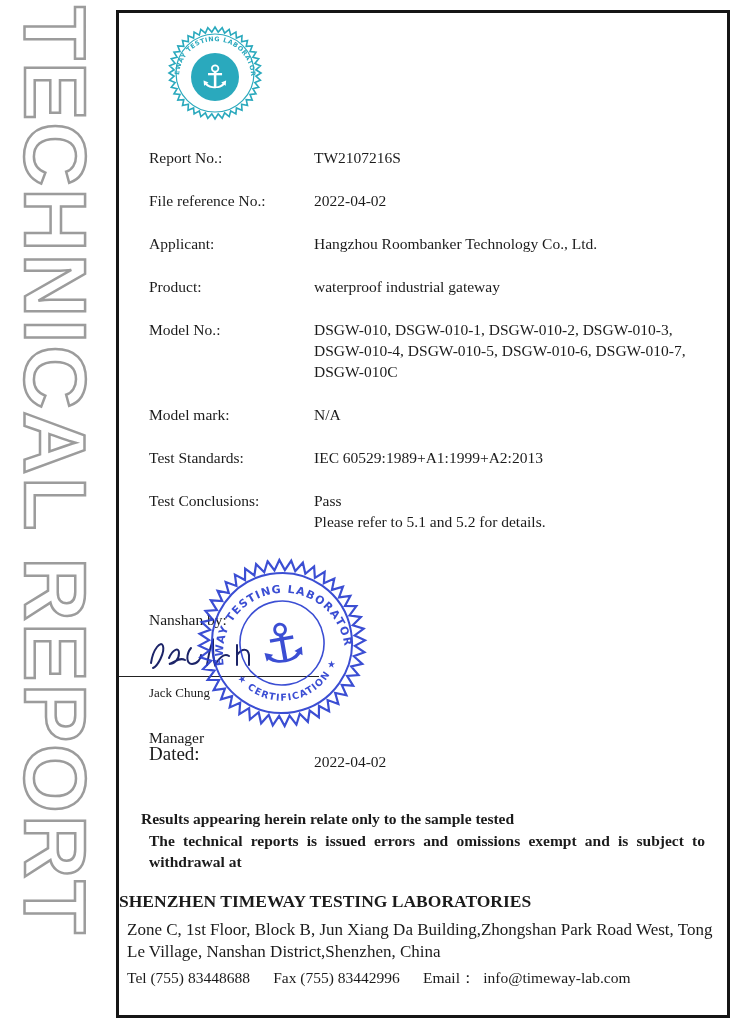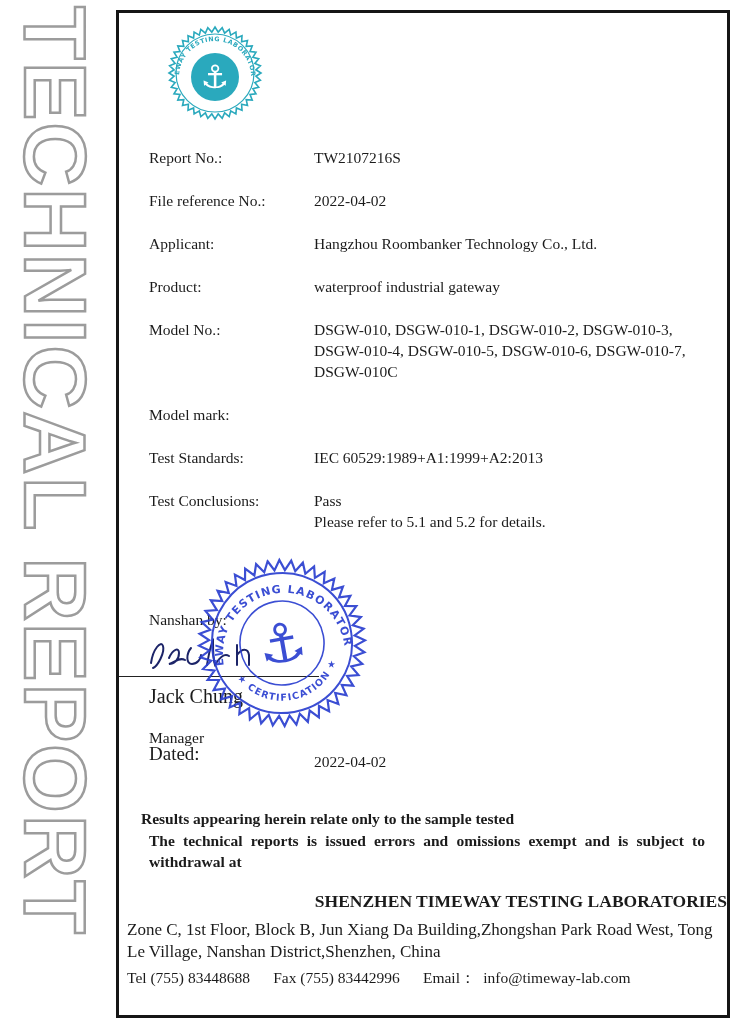--- a/index.html
+++ b/index.html
@@ -39,28 +39,28 @@
     background: #fff;
   }
   .logo { position: absolute; left: 48px; top: 12px; width: 96px; height: 96px; }
   .fields { position: absolute; left: 30px; top: 134px; width: 562px; }
   .field-row { display: flex; margin-bottom: 22px; font-size: 15.5px; line-height: 21px; }
   .field-label { width: 165px; flex: 0 0 165px; }
   .field-value { flex: 1; white-space: pre-line; }
   .approved-by    { position: absolute; left: 30px;  top: 598px; font-size: 15.5px; }
   .signature      { position: absolute; left: 26px;  top: 622px; }
   .sig-rule       { position: absolute; left: 0;     top: 663px; width: 200px; border-top: 1.5px solid #222; }
-  .approver-name  { position: absolute; left: 30px;  top: 672px; font-size: 20px; }
+  .approver-name  { position: absolute; left: 30px;  top: 672px; font-size: 13px; }
   .approver-title { position: absolute; left: 30px;  top: 716px; font-size: 15.5px; }
   .date-value     { position: absolute; left: 195px; top: 740px; font-size: 15.5px; }
   .dated-label    { position: absolute; left: 30px;  top: 730px; font-size: 19px; font-family: Liberation Serif, serif; }
   .stamp { position: absolute; left: 78px; top: 545px; width: 170px; height: 170px; transform: rotate(-10deg); opacity: .92; pointer-events: none; }
   .disclaimer1 { position: absolute; left: 22px; top: 795px; width: 556px; font-weight: 700; font-size: 15.5px; line-height: 21px; }
   .disclaimer2 { position: absolute; left: 30px; top: 817px; width: 556px; font-weight: 700; font-size: 15.5px; line-height: 21px; text-align: justify; }
-  .lab-name { position: absolute; left: 0; top: 878px; width: 100%; text-align: right; font-weight: 700; font-size: 17.5px; }
+  .lab-name { position: absolute; left: 0; top: 878px; width: 100%; text-align: left; font-weight: 700; font-size: 17.5px; }
   .address  { position: absolute; left: 8px; top: 906px; width: 600px; font-size: 17px; line-height: 22px; }
   .contact  { position: absolute; left: 8px; top: 955px; width: 600px; font-size: 15.5px; white-space: pre-wrap; }
   .seal-text { font-family: "DejaVu Sans", sans-serif; font-weight: 700; }
   .anchor-glyph { font-family: "DejaVu Sans", sans-serif; }
 </style>
 </head>
 <body>
 
 <div class="page">
 
@@ -97,20 +97,21 @@
       <div class="field-row">
         <div class="field-label">Product:</div>
         <div class="field-value">waterproof industrial gateway</div>
       </div>
       <div class="field-row">
         <div class="field-label">Model No.:</div>
         <div class="field-value">DSGW-010, DSGW-010-1, DSGW-010-2, DSGW-010-3, DSGW-010-4, DSGW-010-5, DSGW-010-6, DSGW-010-7, DSGW-010C</div>
       </div>
       <div class="field-row">
         <div class="field-label">Model mark:</div>
+        <div class="field-value">N/A</div>
       </div>
       <div class="field-row">
         <div class="field-label">Test Standards:</div>
         <div class="field-value">IEC 60529:1989+A1:1999+A2:2013</div>
       </div>
       <div class="field-row">
         <div class="field-label">Test Conclusions:</div>
         <div class="field-value">Pass
 Please refer to 5.1 and 5.2 for details.</div>
       </div>

